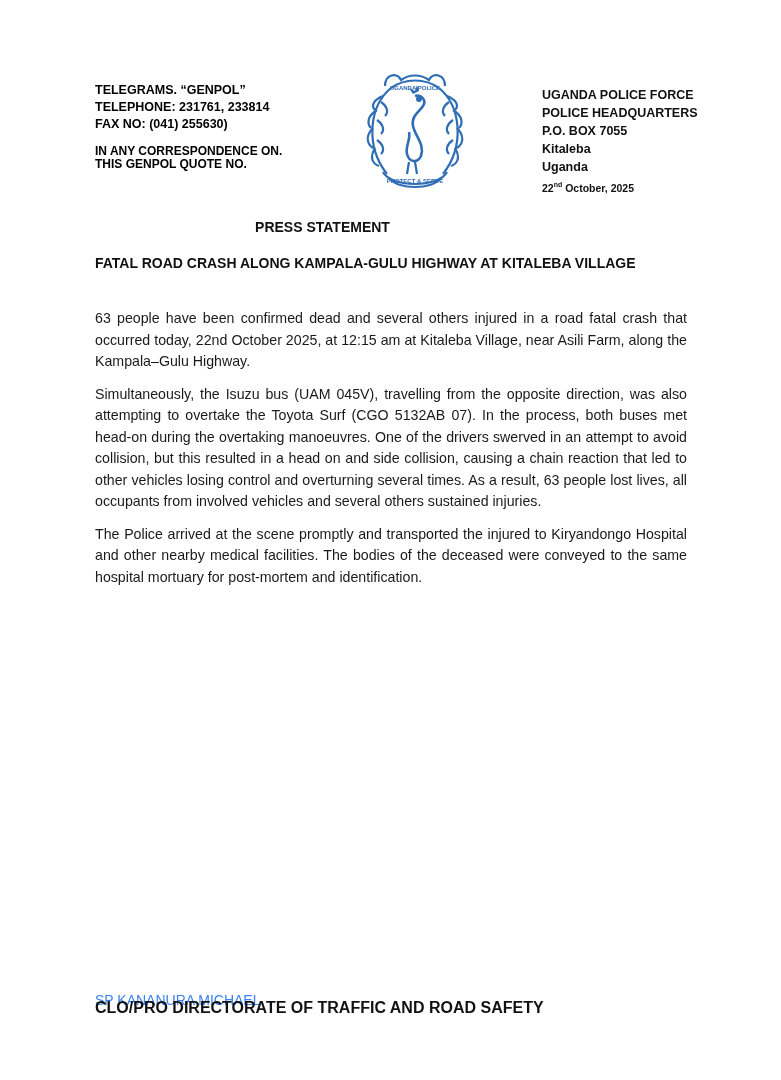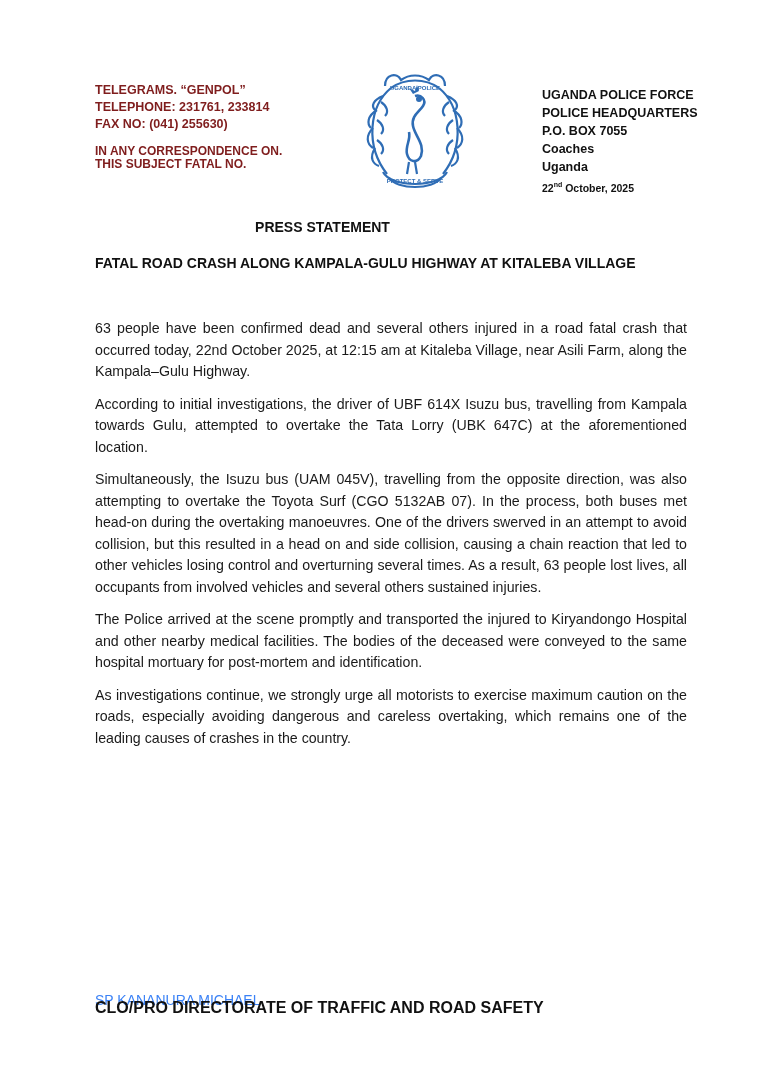--- a/index.html
+++ b/index.html
@@ -2,55 +2,55 @@
 <html><head>
 <meta charset="utf-8">
 <style>
   html, body { margin: 0; padding: 0; }
   body {
     width: 781px; height: 1080px; background: #ffffff; color: #111;
     font-family: "Liberation Sans", sans-serif; position: relative; overflow: hidden;
   }
   .hdr-left {
     position: absolute; left: 95px; top: 82px; font-weight: bold; font-size: 12.5px; line-height: 17px;
-    color: #7f1d1d;
+    color: #000000;
   }
   .hdr-left .small { font-size: 12px; line-height: 13px; margin-top: 12px; }
   .hdr-right {
     position: absolute; left: 542px; top: 86px; font-weight: bold; font-size: 12.5px; line-height: 18px;
   }
   .hdr-right .date { font-size: 10.5px; }
   .hdr-right sup { font-size: 7px; }
   .logo { position: absolute; left: 361px; top: 66px; width: 108px; height: 128px; }
   .title {
     position: absolute; left: 0; width: 645px; top: 219px; text-align: center;
     font-weight: bold; font-size: 14px;
   }
   .heading {
     position: absolute; left: 95px; top: 253px; width: 590px;
     font-weight: bold; font-size: 14px; line-height: 21px;
   }
   .body {
     position: absolute; left: 95px; top: 308px; width: 592px;
-    font-size: 14.2px; line-height: 21.5px; text-align: justify; color: #1a1a1a; margin-top: 10px;
+    font-size: 14.2px; line-height: 21.5px; text-align: justify; color: #1a1a1a;
   }
   .body p { margin: 0 0 11px 0; }
   .sig-name { position: absolute; left: 95px; top: 992px; font-size: 14px; color: #3b82f6; }
   .sig-title { position: absolute; left: 95px; top: 999px; font-size: 16px; font-weight: bold; }
 </style>
 </head>
 <body>
 
 <div class="hdr-left">
   <div>TELEGRAMS. “GENPOL”</div>
   <div>TELEPHONE: 231761, 233814</div>
   <div>FAX NO: (041) 255630)</div>
   <div class="small">
     <div>IN ANY CORRESPONDENCE ON.</div>
-    <div>THIS SUBJECT FATAL NO.</div>
+    <div>THIS GENPOL QUOTE NO.</div>
   </div>
 </div>
 
 <div class="logo">
   <svg width="108" height="128" viewBox="0 0 108 128">
     <g fill="none" stroke="#2f6db5" stroke-width="2.2">
 
       <path d="M30 22 C8 40 4 80 26 108"></path>
       <path d="M22 30 C12 34 10 40 14 44"></path>
         <path d="M16 44 C6 50 6 58 10 62"></path>
@@ -82,30 +82,28 @@
     <path d="M52 28 l-4 -6 l6 3 l2 -6 l2 6 z" fill="#2f6db5"></path>
     <text x="54" y="24" text-anchor="middle" font-size="6" font-weight="bold" fill="#2f6db5" font-family="Liberation Sans, sans-serif">UGANDA POLICE</text>
     <text x="54" y="117" text-anchor="middle" font-size="6" font-weight="bold" fill="#2f6db5" font-family="Liberation Sans, sans-serif">PROTECT &amp; SERVE</text>
   </svg>
 </div>
 
 <div class="hdr-right">
   <div>UGANDA POLICE FORCE</div>
   <div>POLICE HEADQUARTERS</div>
   <div>P.O. BOX 7055</div>
-  <div>Coaches</div>
+  <div>Kitaleba</div>
   <div>Uganda</div>
   <div class="date"><span>22</span><sup>nd</sup><span> October, 2025</span></div>
 </div>
 
 <div class="title">PRESS STATEMENT</div>
 <div class="heading">FATAL ROAD CRASH ALONG KAMPALA-GULU HIGHWAY AT KITALEBA VILLAGE</div>
 
 <div class="body">
   <p>63 people have been confirmed dead and several others injured in a road fatal crash that occurred today, 22nd October 2025, at 12:15 am at Kitaleba Village, near Asili Farm, along the Kampala–Gulu Highway.</p>
-  <p>According to initial investigations, the driver of UBF 614X Isuzu bus, travelling from Kampala towards Gulu, attempted to overtake the Tata Lorry (UBK 647C) at the aforementioned location.</p>
   <p>Simultaneously, the Isuzu bus (UAM 045V), travelling from the opposite direction, was also attempting to overtake the Toyota Surf (CGO 5132AB 07). In the process, both buses met head-on during the overtaking manoeuvres. One of the drivers swerved in an attempt to avoid collision, but this resulted in a head on and side collision, causing a chain reaction that led to other vehicles losing control and overturning several times. As a result, 63 people lost lives, all occupants from involved vehicles and several others sustained injuries.</p>
   <p>The Police arrived at the scene promptly and transported the injured to Kiryandongo Hospital and other nearby medical facilities. The bodies of the deceased were conveyed to the same hospital mortuary for post-mortem and identification.</p>
-  <p>As investigations continue, we strongly urge all motorists to exercise maximum caution on the roads, especially avoiding dangerous and careless overtaking, which remains one of the leading causes of crashes in the country.</p>
 </div>
 
 <div class="sig-name">SP KANANURA MICHAEL</div>
 <div class="sig-title">CLO/PRO DIRECTORATE OF TRAFFIC AND ROAD SAFETY</div>
 
 </body></html>

